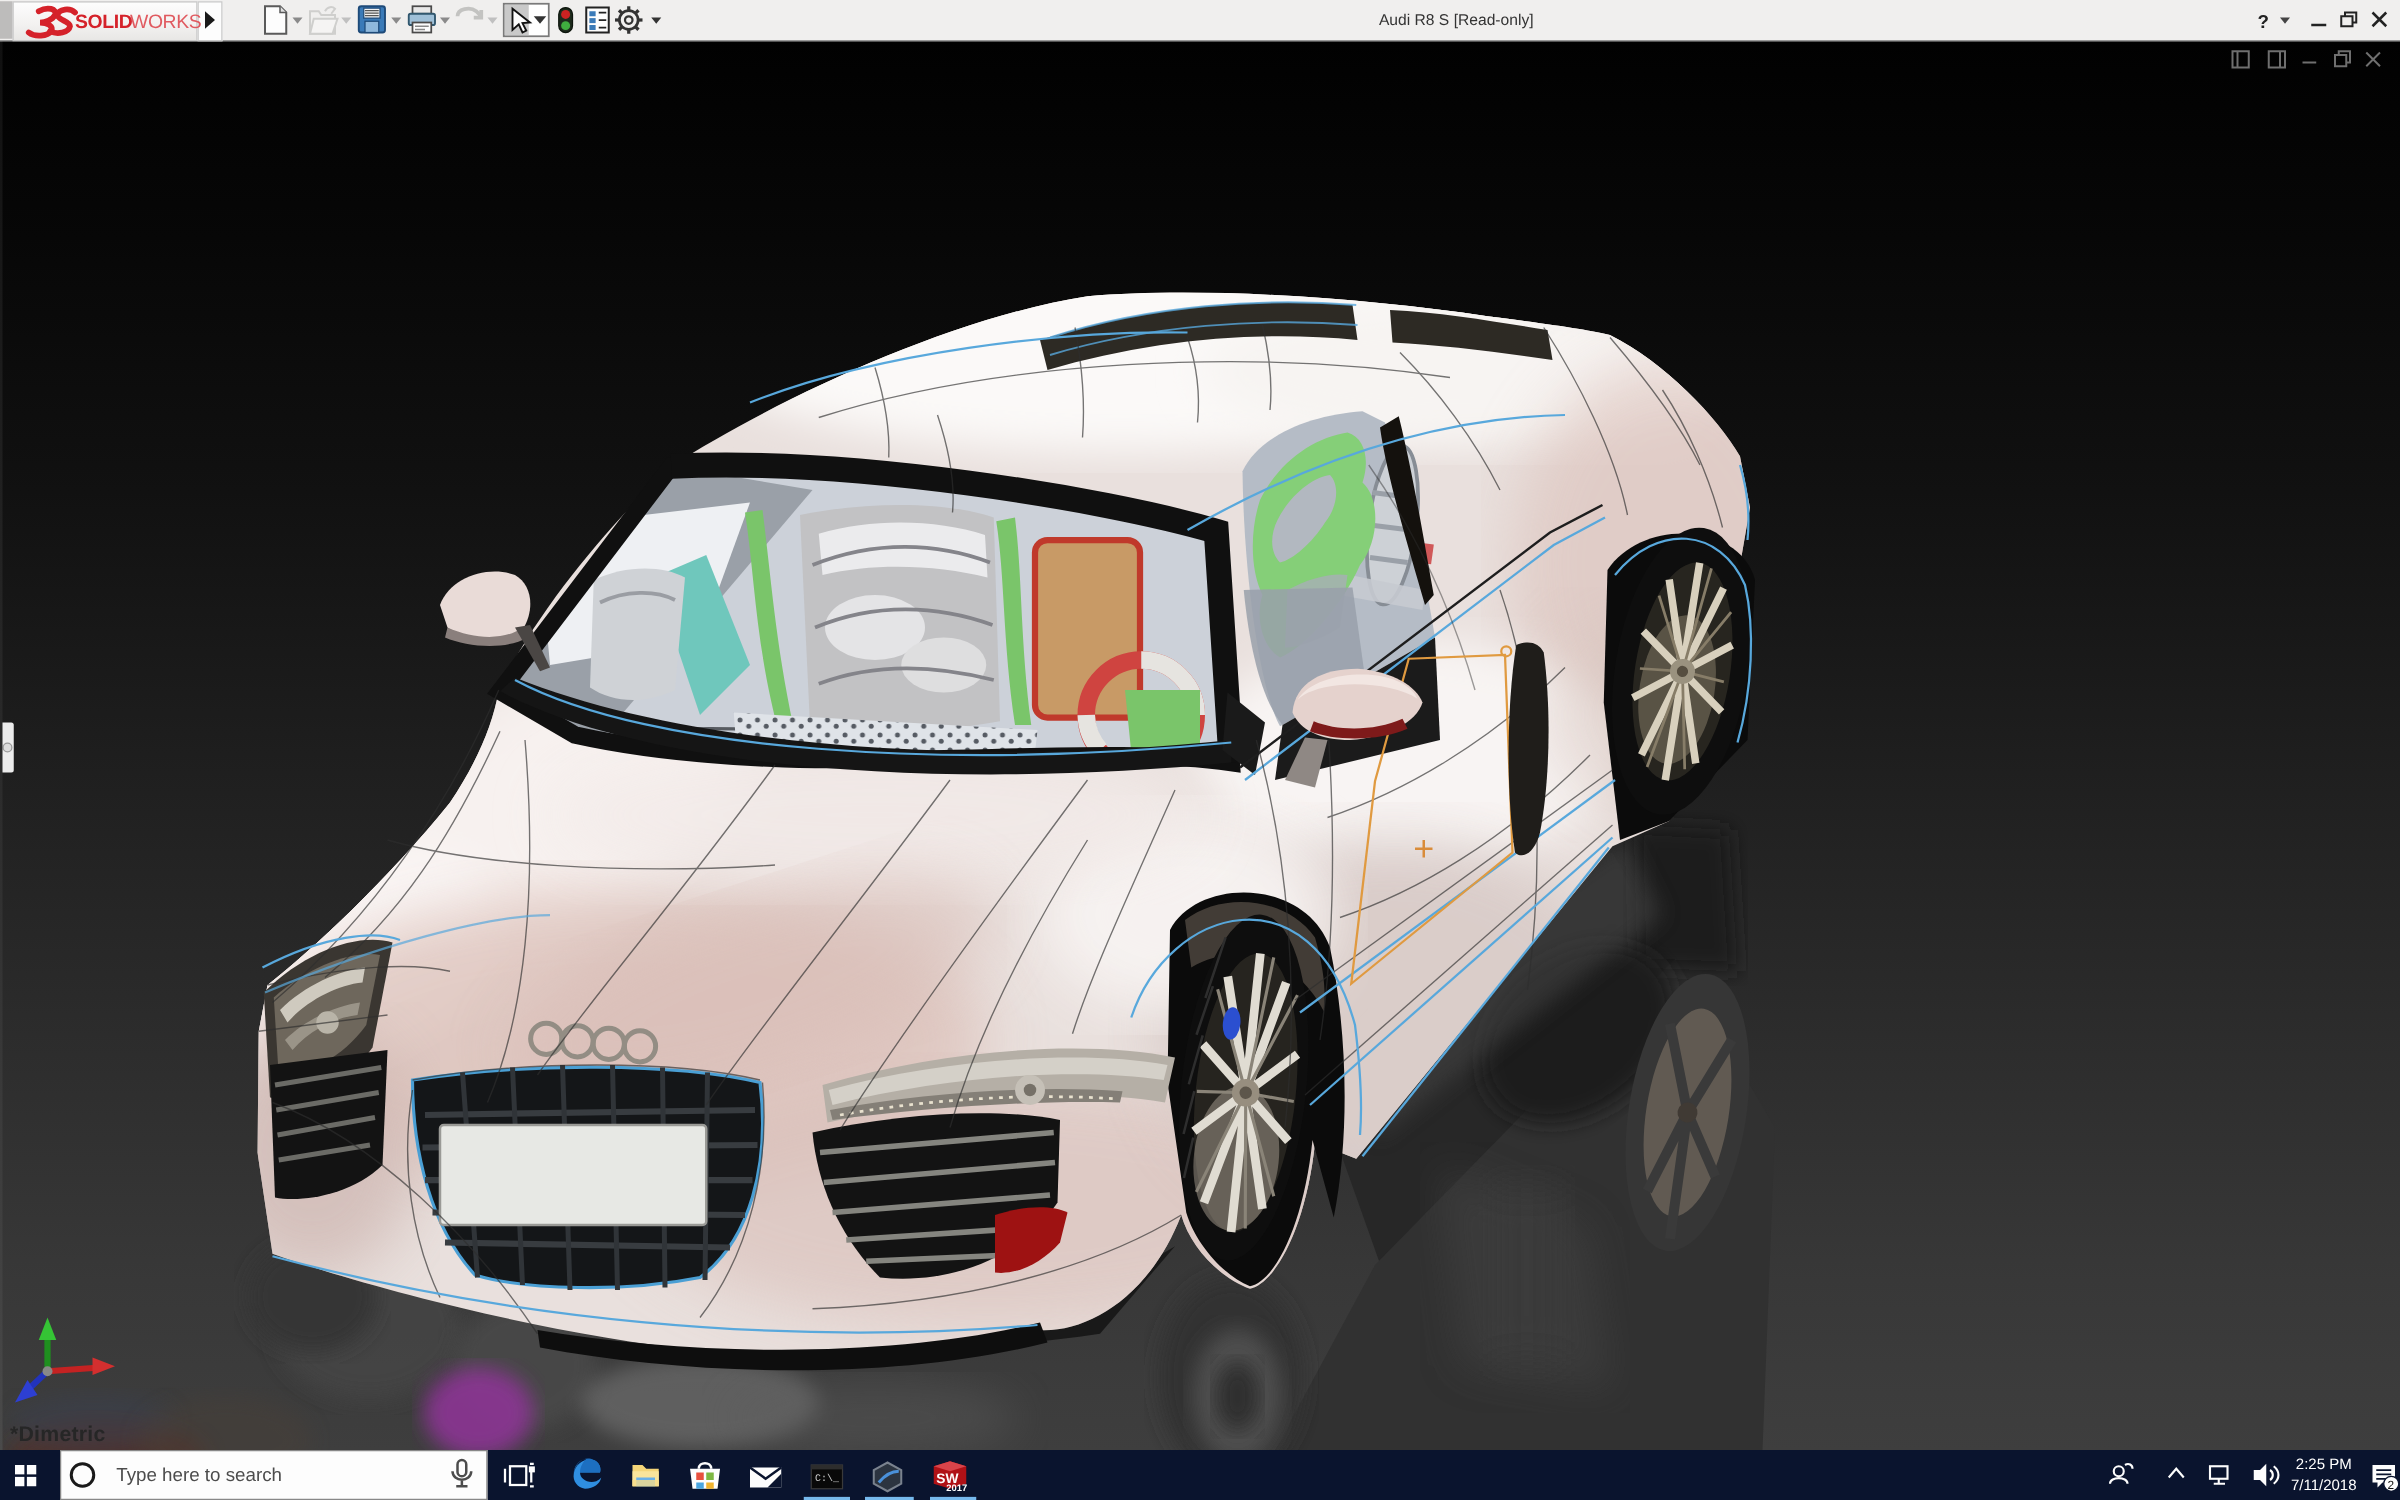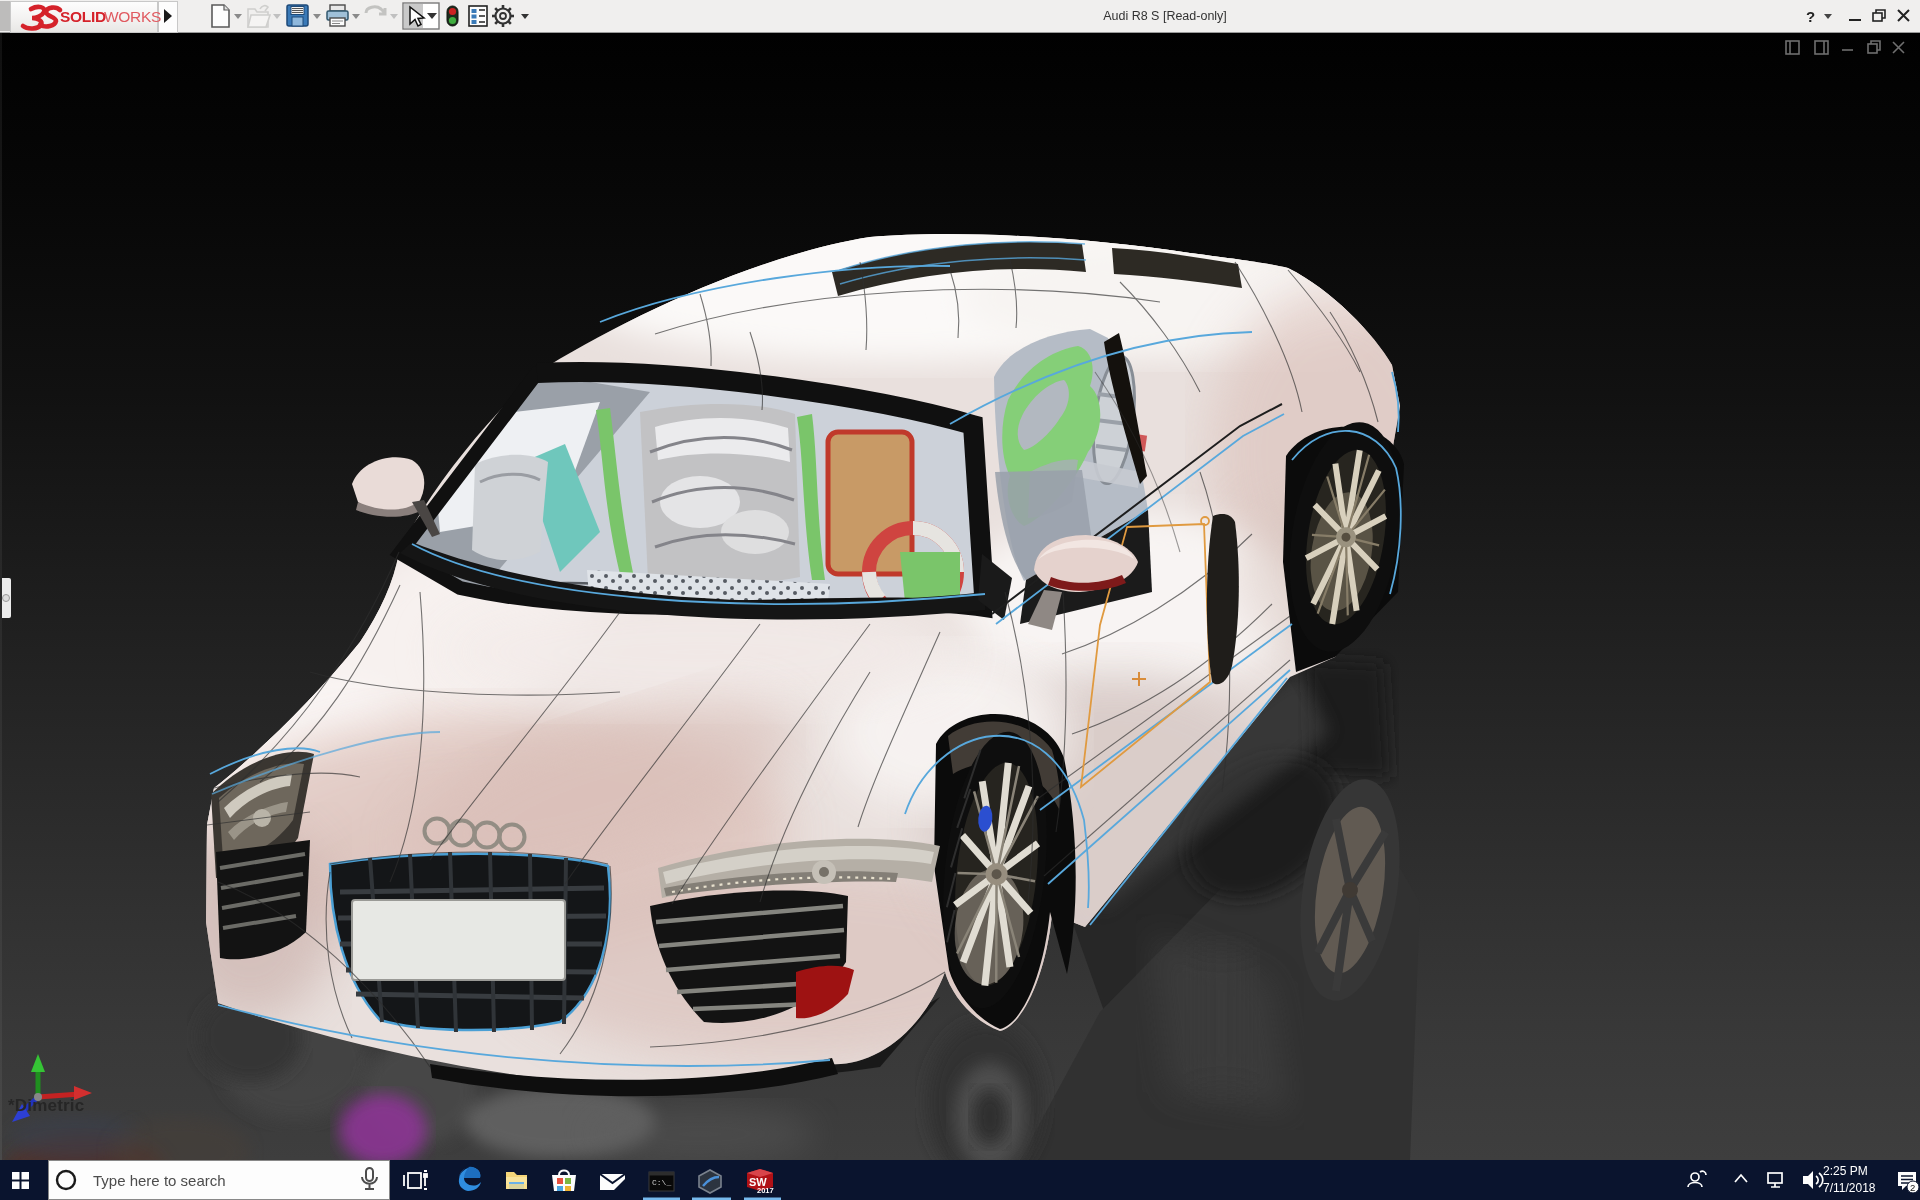--- a/index.html
+++ b/index.html
@@ -7,25 +7,25 @@
   #titlebar{position:absolute;left:0;top:0;width:1920px;height:32px;background:#f0efee;border-bottom:1px solid #9a9a9a;}
   #logo{position:absolute;left:10px;top:1px;width:146px;height:30px;background:linear-gradient(180deg,#fdfdfd,#f2f1f0 60%,#e8e7e5);border:1px solid #c8c8c8;}
   #logostrip{position:absolute;left:0;top:1px;width:10px;height:30px;background:#bdbcbb;}
   #flyout{position:absolute;left:158px;top:1px;width:18px;height:30px;background:#fdfdfd;border:1px solid #c8c8c8;}
   #title{position:absolute;left:1165px;top:0;height:16px;line-height:32px;font-size:12.5px;color:#333;transform:translateX(-50%);white-space:nowrap;}
   #viewport{position:absolute;left:0;top:32px;width:1920px;height:1128px;
     background:linear-gradient(180deg,#010101 0%,#070707 14%,#111 32%,#1f1f1f 52%,#2d2d2d 72%,#383838 88%,#3e3e3e 100%);}
   #cars{position:absolute;left:0;top:0;}
   #lefttab{position:absolute;left:0;top:546px;width:11px;height:40px;background:#ececec;border-radius:0 2px 2px 0;}
   #lefttab:after{content:"";position:absolute;left:2px;top:16px;width:6px;height:6px;border:1px solid #9a9a9a;border-radius:50%;background:#dcdcdc;}
-  #dimetric{position:absolute;left:8px;top:1064px;font-size:17px;font-weight:bold;color:#262626;letter-spacing:0.2px;}
+  #dimetric{position:absolute;left:8px;top:1106px;font-size:17px;font-weight:bold;color:#262626;letter-spacing:0.2px;}
   #taskbar{position:absolute;left:0;top:1160px;width:1920px;height:40px;background:#0a142e;}
   #searchbox{position:absolute;left:48px;top:0px;width:342px;height:40px;background:#fdfdfd;border:1px solid #888;box-sizing:border-box;}
   #searchtext{position:absolute;left:44px;top:0;height:40px;line-height:40px;font-size:15px;color:#4c4c4c;}
-  #clock{position:absolute;right:25px;top:3px;width:72px;text-align:left;color:#fff;font-size:12px;line-height:17px;}
+  #clock{position:absolute;right:25px;top:3px;width:72px;text-align:center;color:#fff;font-size:12px;line-height:17px;}
 </style>
 </head>
 <body>
 
 <div id="viewport">
   <svg id="cars" width="1920" height="1128" viewBox="0 0 1920 1128">
   <defs>
     <filter id="b8">
           <feGaussianBlur stdDeviation="8"></feGaussianBlur>
         </filter>

